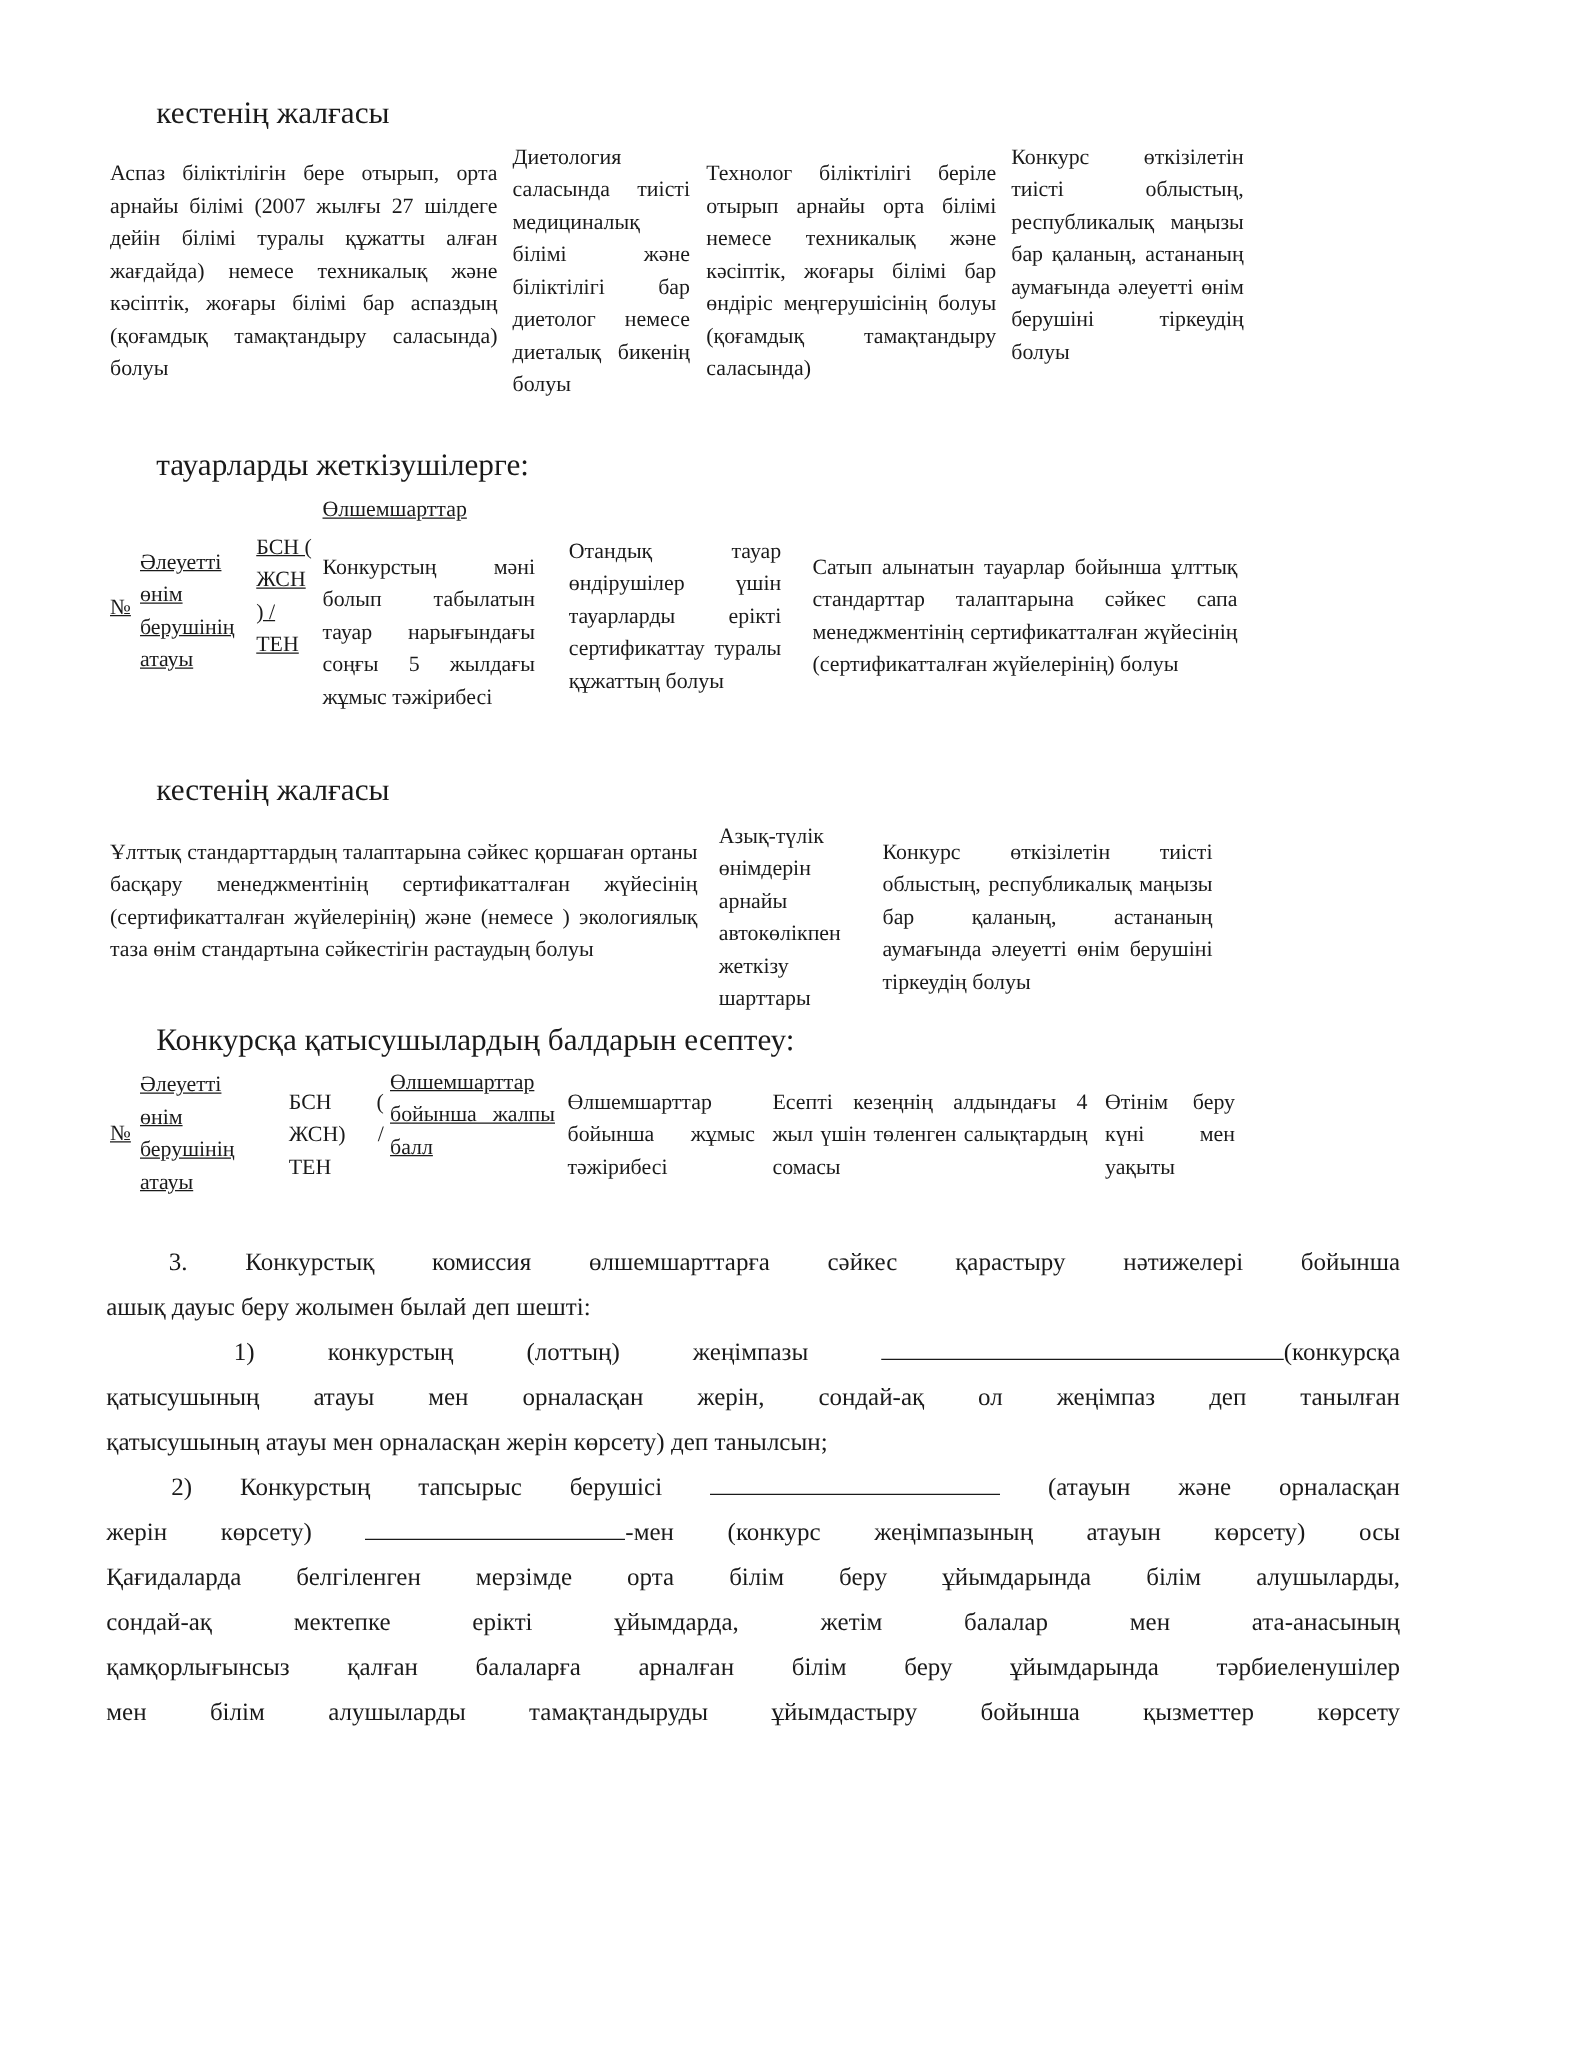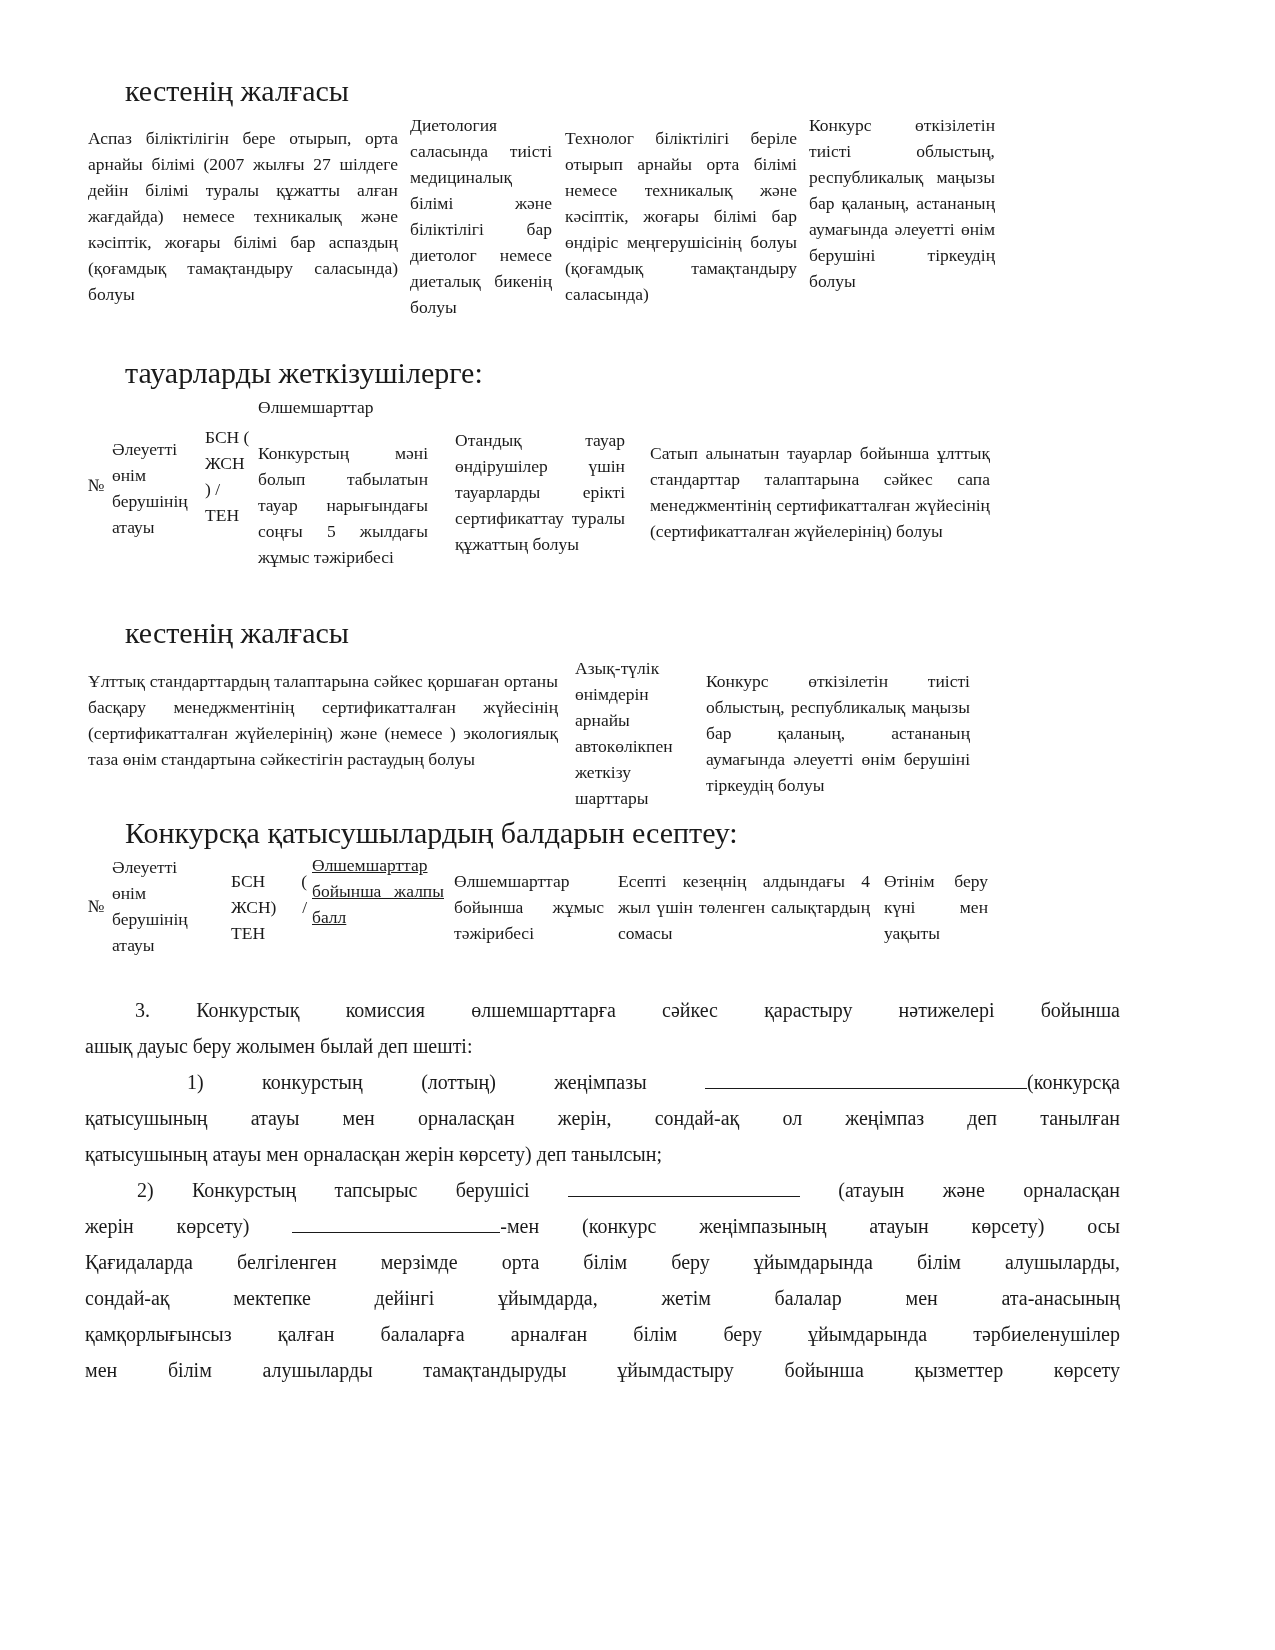--- a/index.html
+++ b/index.html
@@ -1,23 +1,23 @@
 <!DOCTYPE html>
 <html><head>
 <meta charset="utf-8">
 <style>
   html, body { margin: 0; padding: 0; background: #ffffff; }
   body {
     width: 1275px; height: 1650px; position: relative; overflow: hidden;
     font-family: "Liberation Serif", "DejaVu Serif", serif; color: #1a1a1a;
   }
   .abs { position: absolute; }
-  .heading { font-size: 30px; line-height: 30px; white-space: nowrap; }
+  .heading { font-size: 25px; line-height: 30px; white-space: nowrap; }
   .cell { font-size: 17.5px; line-height: 26px; text-align: justify; }
-  .cell-narrow { font-size: 17.5px; line-height: 26px; }
+  .cell-narrow { font-size: 17.5px; line-height: 26px; text-decoration: underline; }
   .para { font-size: 20px; line-height: 36px; text-align: justify; }
   .para-line { display: block; text-align: justify; text-align-last: justify; white-space: nowrap; }
   .para-line.last { text-align-last: left; }
   .blank { display: inline-block; border-bottom: 1.5px solid #1a1a1a; height: 22px; vertical-align: baseline; }
 </style>
 </head>
 <body>
 
 <div class="abs heading" style="left:125px; top:76px;">кестенің жалғасы</div>
 
@@ -66,16 +66,16 @@
   <span class="para-line" style="padding-left:52px;">
     <span>2) Конкурстың тапсырыс берушісі</span>
     <span class="blank" style="width:232px;"></span>
     <span>(атауын және орналасқан</span>
   </span>
   <span class="para-line">
     <span>жерін көрсету)</span>
     <span class="blank" style="width:208px;"></span><span>-мен (конкурс жеңімпазының атауын көрсету) осы</span>
   </span>
   <span class="para-line">Қағидаларда белгіленген мерзімде орта білім беру ұйымдарында білім алушыларды,</span>
-  <span class="para-line">сондай-ақ мектепке дейінгі ұйымдарда, жетім балалар мен ата-анасының</span>
+  <span class="para-line">сондай-ақ мектепке ерікті ұйымдарда, жетім балалар мен ата-анасының</span>
   <span class="para-line">қамқорлығынсыз қалған балаларға арналған білім беру ұйымдарында тәрбиеленушілер</span>
   <span class="para-line">мен білім алушыларды тамақтандыруды ұйымдастыру бойынша қызметтер көрсету</span>
 </div>
 
 </body></html>

